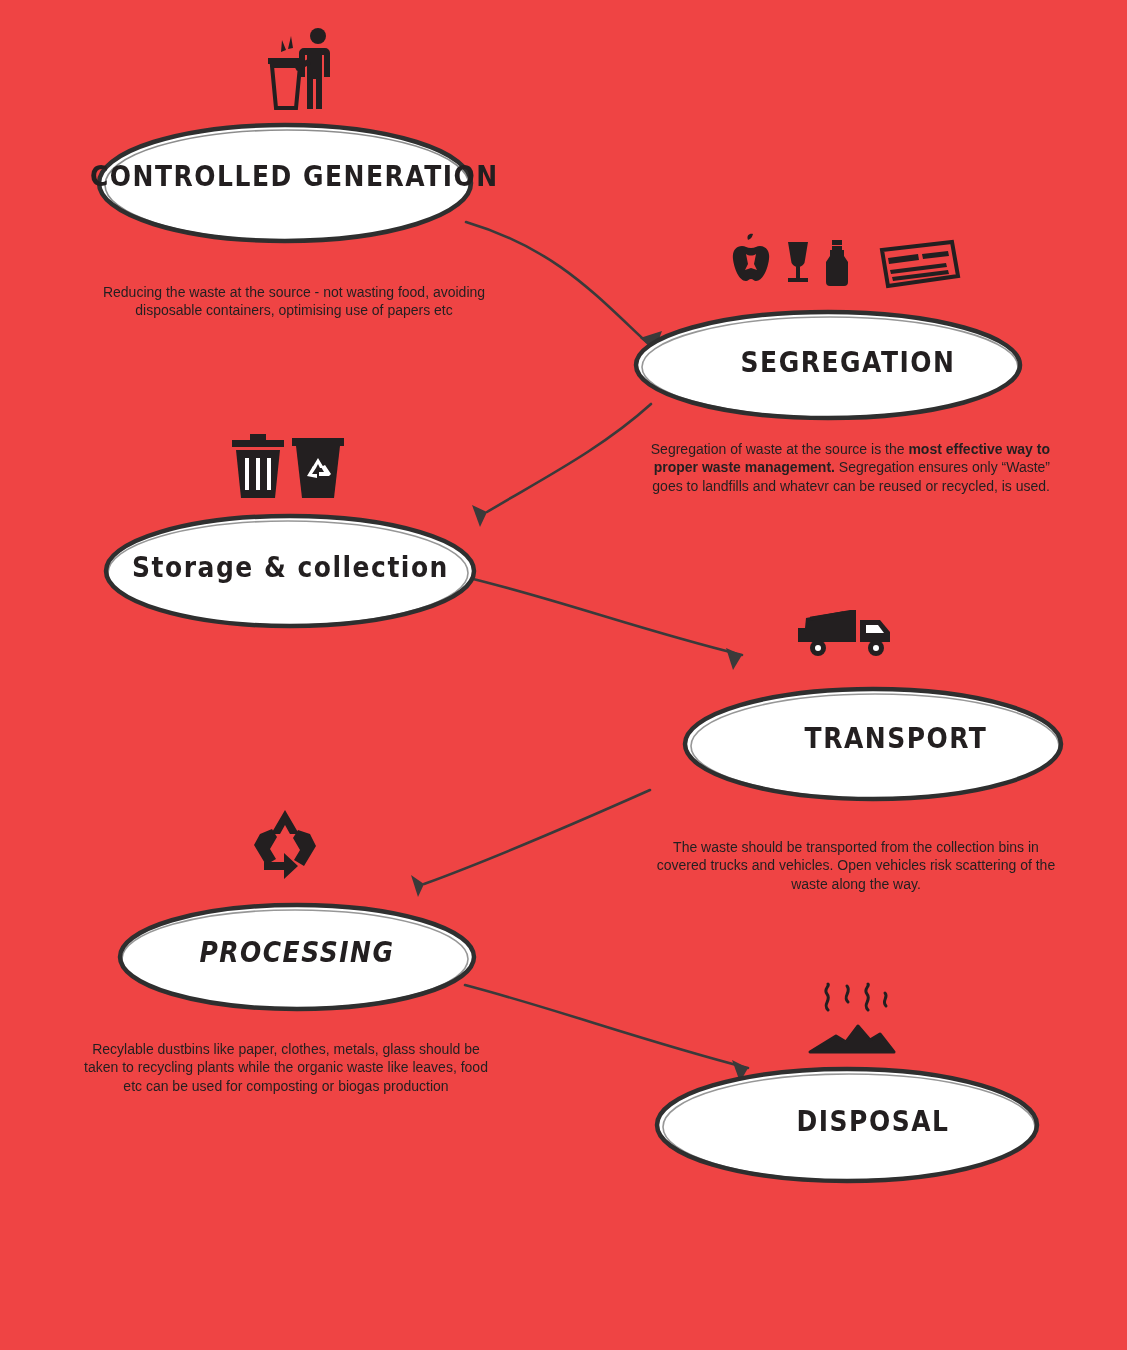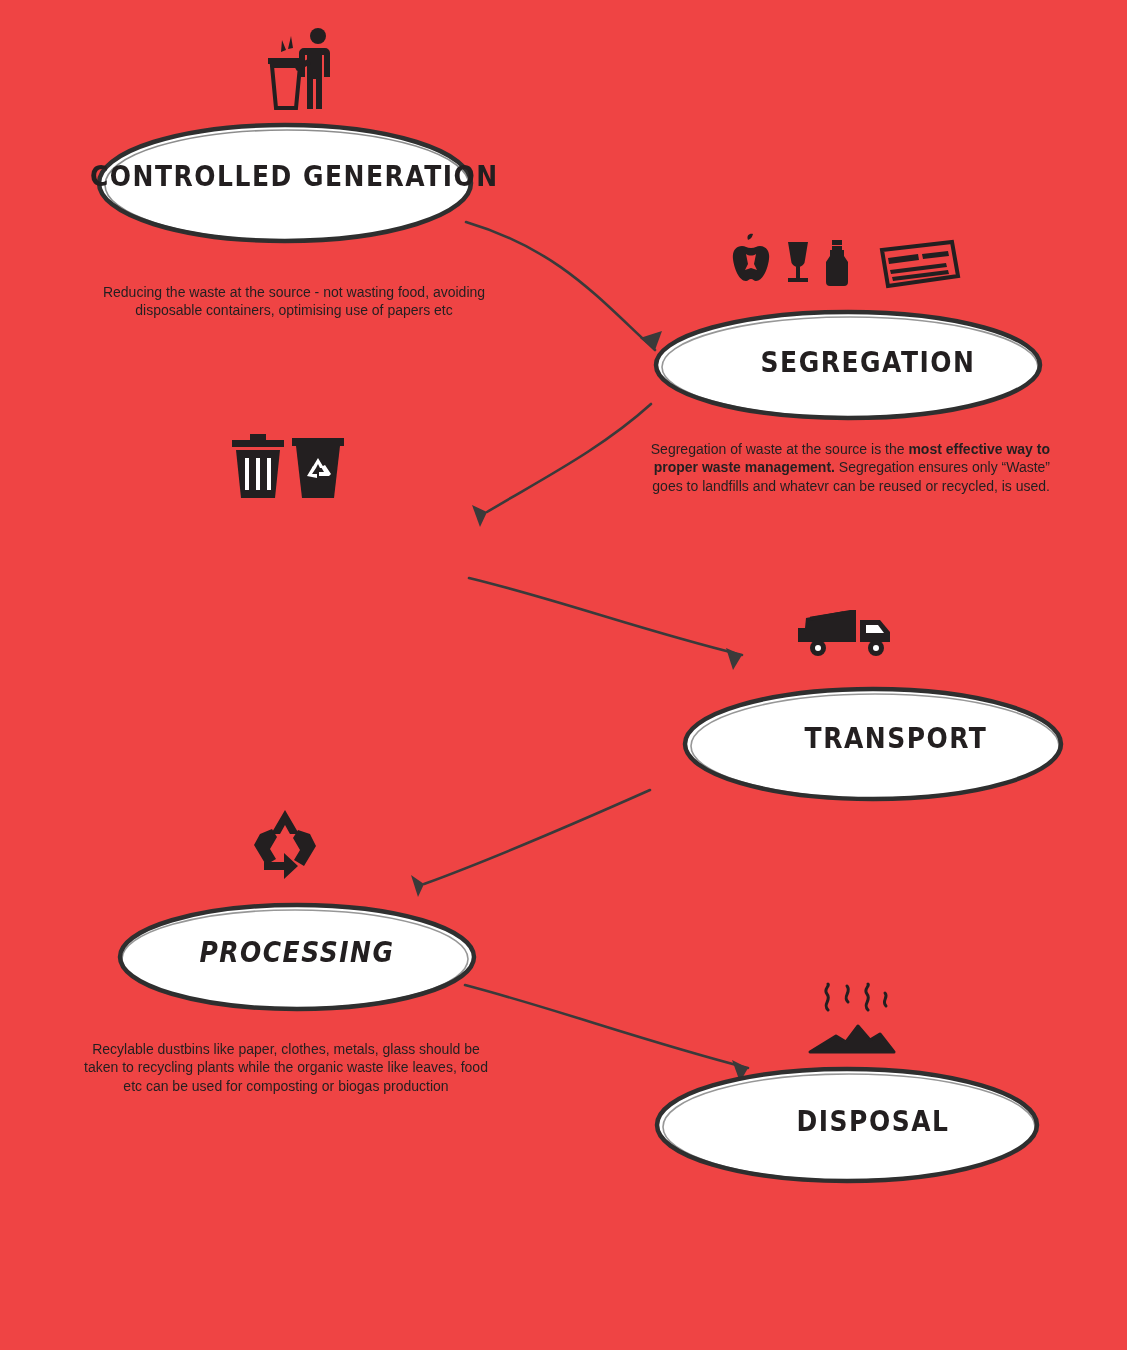--- a/index.html
+++ b/index.html
@@ -101,21 +101,21 @@
       <path d="M49,22 h14 a5,5 0 0 1 5,5 v24 h-6 v-22 h-2 v54 h-6 v-30 h-3 v30 h-6 v-54 h-2 v22 h-6 v-24 a5,5 0 0 1 5,-5 z"></path>
       <path d="M46,33 l-14,7 3,5 14,-7 z"></path>
       <path d="M10,40 h28 l-4,42 h-20 z" fill="none" stroke="#231f20" stroke-width="4"></path>
       <rect x="6" y="32" width="36" height="6"></rect>
       <path d="M20,14 l4,10 -5,2 z"></path>
       <path d="M29,10 l2,12 -5,1 z"></path>
     </svg>
   </div>
   <div class="caption" style="left:76px; top:283px; width:436px;">Reducing the waste at the source - not wasting food, avoiding disposable containers, optimising use of papers etc</div>
 
-  <div class="node" style="left:648px; top:306px; width:400px; height:118px;">
+  <div class="node" style="left:628px; top:306px; width:400px; height:118px;">
     <div class="ellipse">
       <svg width="400" height="118" viewBox="0 0 400 118">
         <ellipse cx="200" cy="59" rx="192" ry="53" fill="#ffffff" stroke="#2f2f2f" stroke-width="4.5"></ellipse>
         <ellipse cx="202" cy="61" rx="188" ry="50" fill="none" stroke="#2f2f2f" stroke-width="1.6" opacity="0.5"></ellipse>
       </svg>
     </div>
     <div class="node-label" style="left:40px; top:42px; width:360px; font-size:25px;">SEGREGATION</div>
   </div>
   <div class="icon" style="left:722px; top:232px; width:250px; height:62px;">
     <svg width="250" height="62" viewBox="0 0 250 62" fill="#231f20">
@@ -131,20 +131,29 @@
       <path d="M166,26 l30,-4 1,6 -30,4 z"></path>
       <path d="M200,22 l26,-3 1,5 -26,3 z"></path>
       <path d="M168,38 l56,-7 1,4 -56,7 z"></path>
       <path d="M170,45 l56,-7 1,4 -56,7 z"></path>
     </svg>
   </div>
   <div class="caption" style="left:630px; top:440px; width:420px;text-align:right;">
     <span>Segregation of waste at the source is the </span><b>most effective way to proper waste management.</b><span> Segregation ensures only “Waste” goes to landfills and whatevr can be reused or recycled, is used.</span>
   </div>
 
+  <div class="node" style="left:98px; top:508px; width:385px; height:126px;">
+    <div class="ellipse">
+      <svg width="385" height="126" viewBox="0 0 385 126">
+        <ellipse cx="192" cy="63" rx="184" ry="55" fill="#ffffff" stroke="#2f2f2f" stroke-width="4.5"></ellipse>
+        <ellipse cx="190" cy="65" rx="180" ry="52" fill="none" stroke="#2f2f2f" stroke-width="1.6" opacity="0.5"></ellipse>
+      </svg>
+    </div>
+    <div class="node-label" style="left:0; top:45px; width:385px; font-size:25px; text-transform:none;">Storage &amp; collection</div>
+  </div>
   <div class="icon" style="left:228px; top:432px; width:116px; height:68px;">
     <svg width="116" height="68" viewBox="0 0 116 68" fill="#231f20">
       <rect x="4" y="8" width="52" height="7"></rect>
       <path d="M22,2 h16 v6 h-16 z"></path>
       <path d="M8,18 h44 l-5,48 h-34 z"></path>
       <g fill="#ffffff">
         <rect x="17" y="26" width="4" height="32"></rect>
         <rect x="28" y="26" width="4" height="32"></rect>
         <rect x="39" y="26" width="4" height="32"></rect>
       </g>
@@ -175,20 +184,21 @@
       <g fill="#ffffff">
         <path d="M74,21 h12 l6,8 h-18 z"></path>
       </g>
       <circle cx="26" cy="44" r="8"></circle>
       <circle cx="84" cy="44" r="8"></circle>
       <circle cx="26" cy="44" r="3" fill="#ffffff"></circle>
       <circle cx="84" cy="44" r="3" fill="#ffffff"></circle>
       <rect x="18" y="10" width="34" height="4" transform="rotate(-9 35 12)"></rect>
     </svg>
   </div>
+  <div class="caption" style="left:650px; top:838px; width:412px;">The waste should be transported from the collection bins in covered trucks and vehicles. Open vehicles risk scattering of the waste along the way.</div>
 
   <div class="node" style="left:112px; top:898px; width:370px; height:118px;font-style:italic;">
     <div class="ellipse">
       <svg width="370" height="118" viewBox="0 0 370 118">
         <ellipse cx="185" cy="59" rx="177" ry="52" fill="#ffffff" stroke="#2f2f2f" stroke-width="4.5"></ellipse>
         <ellipse cx="183" cy="61" rx="173" ry="49" fill="none" stroke="#2f2f2f" stroke-width="1.6" opacity="0.5"></ellipse>
       </svg>
     </div>
     <div class="node-label" style="left:0; top:40px; width:370px; font-size:25px;">PROCESSING</div>
   </div>

